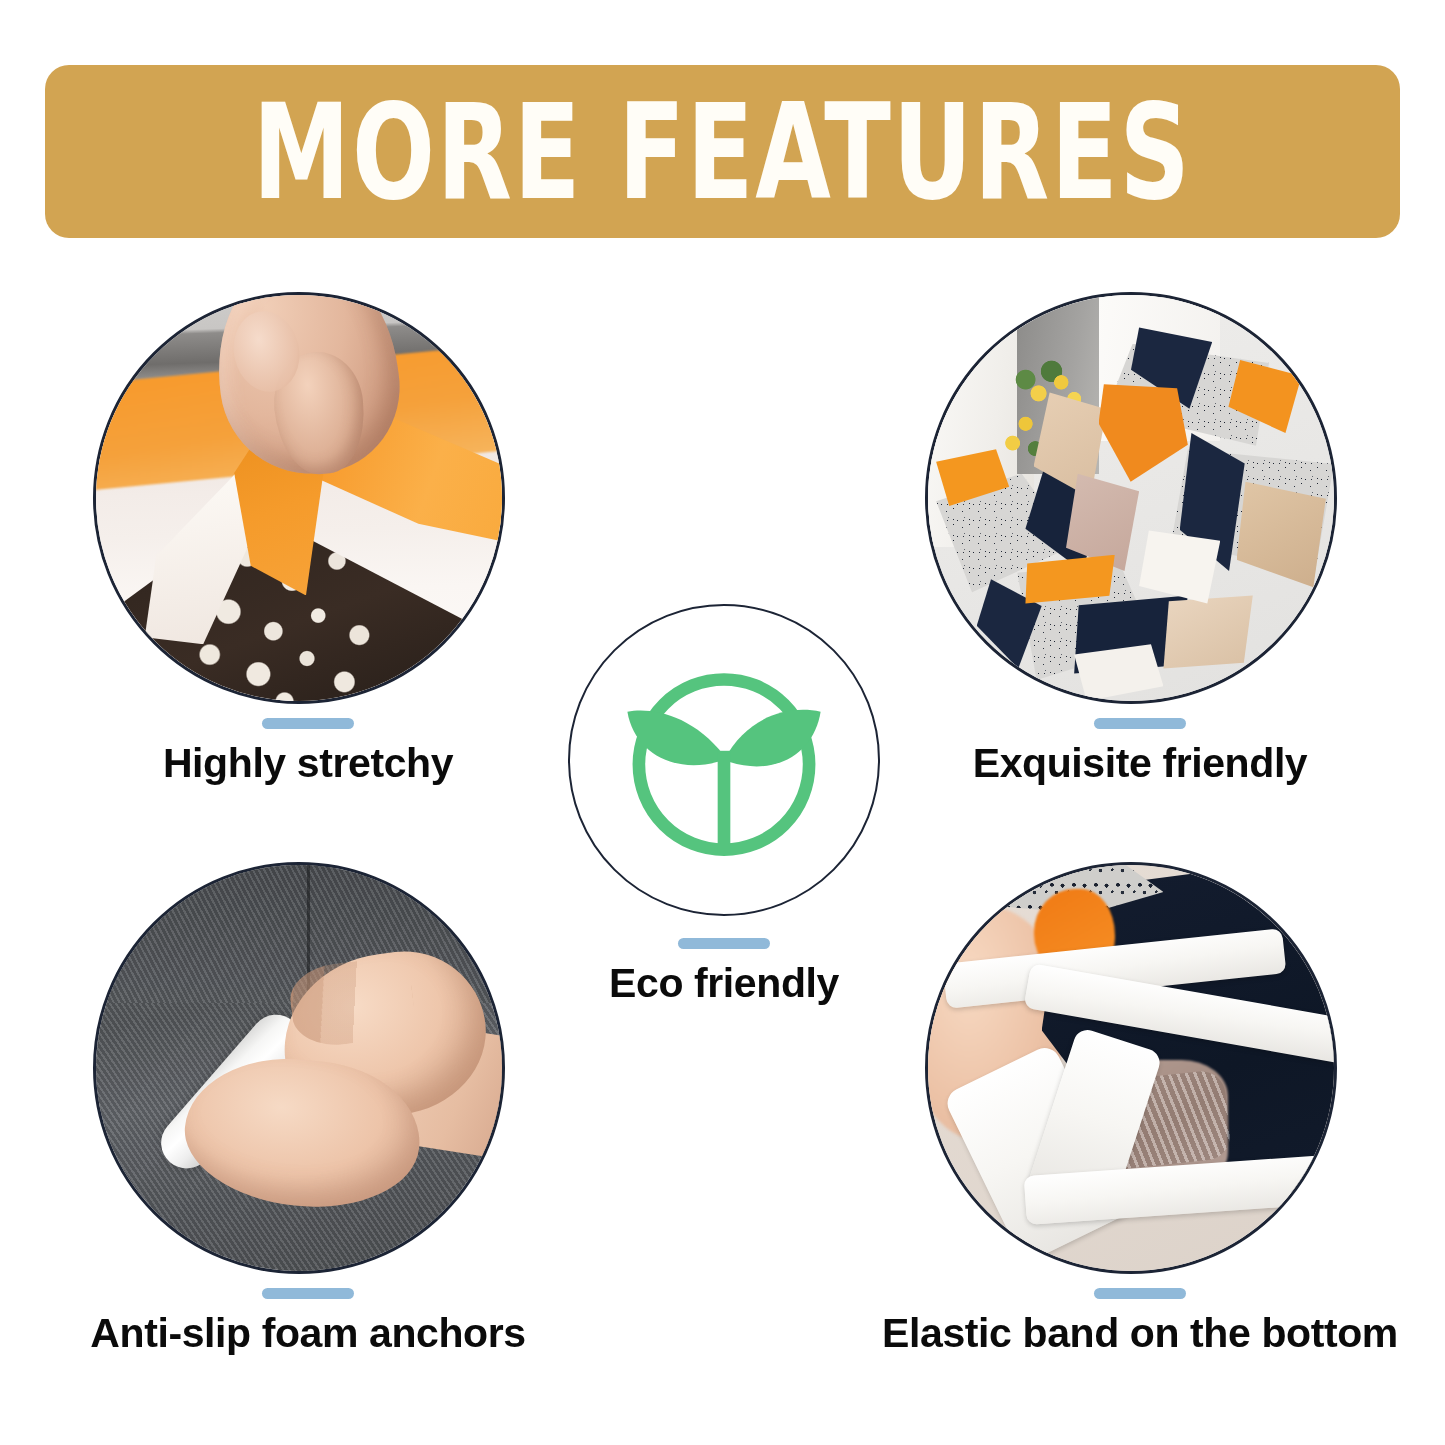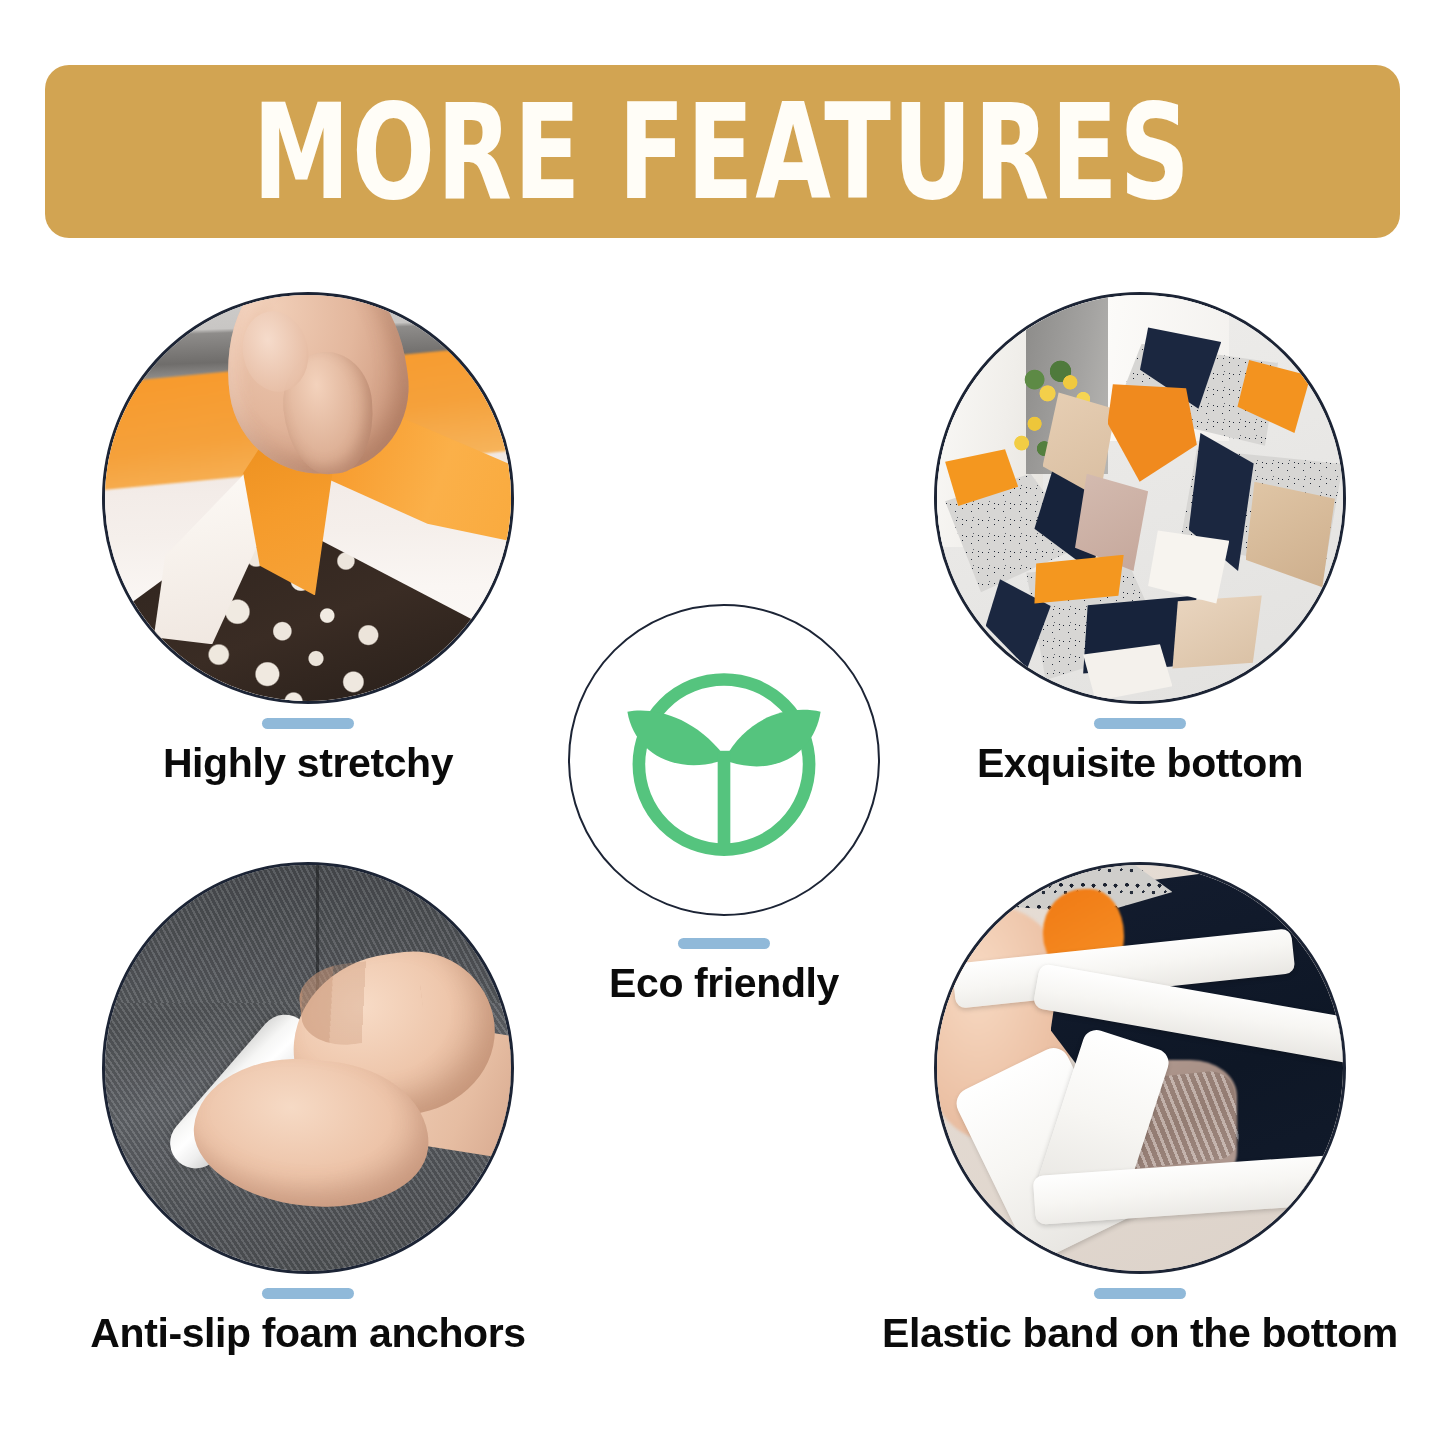--- a/index.html
+++ b/index.html
@@ -29,21 +29,21 @@
     line-height:1;
     transform:scaleX(0.92) scaleY(1.12);
     transform-origin:center;
     white-space:nowrap;
   }
 
   
   .feature {
     position:absolute;
     width:430px;
-    display:flex; flex-direction:column; align-items:center;
+    display:flex; flex-direction:column; 
   }
   .f-tl { left:93px;  top:292px; }
   .f-tr { left:925px; top:292px; }
   .f-bl { left:93px;  top:862px; }
   .f-br { left:925px; top:862px; }
 
   .photo-circle {
     width:412px; height:412px;
     border-radius:50%;
     border:3px solid #1c2435;
@@ -402,21 +402,21 @@
         <div class="tr-orange-a"></div>
         <div class="tr-orange-b"></div>
         <div class="tr-orange-c"></div>
         <div class="tr-orange-d"></div>
         <div class="tr-white-a"></div>
         <div class="tr-white-b"></div>
       </div>
     </div>
     <div class="caption-wrap">
       <div class="dash"></div>
-      <div class="caption">Exquisite bottom</div>
+      <div class="caption">Exquisite friendly</div>
     </div>
   </div>
 
   <div class="eco">
     <div class="eco-circle">
       <svg width="230" height="230" viewBox="0 0 200 200">
         <circle cx="100" cy="104" r="74" fill="none" stroke="#55c47e" stroke-width="11"></circle>
         <path d="M100 96 C72 60, 36 54, 16 58 C22 94, 58 114, 100 100 Z" fill="#55c47e"></path>
         <path d="M100 100 C120 62, 156 52, 184 58 C178 96, 142 116, 100 100 Z" fill="#55c47e"></path>
         <rect x="94.5" y="92" width="11" height="90" fill="#55c47e"></rect>

